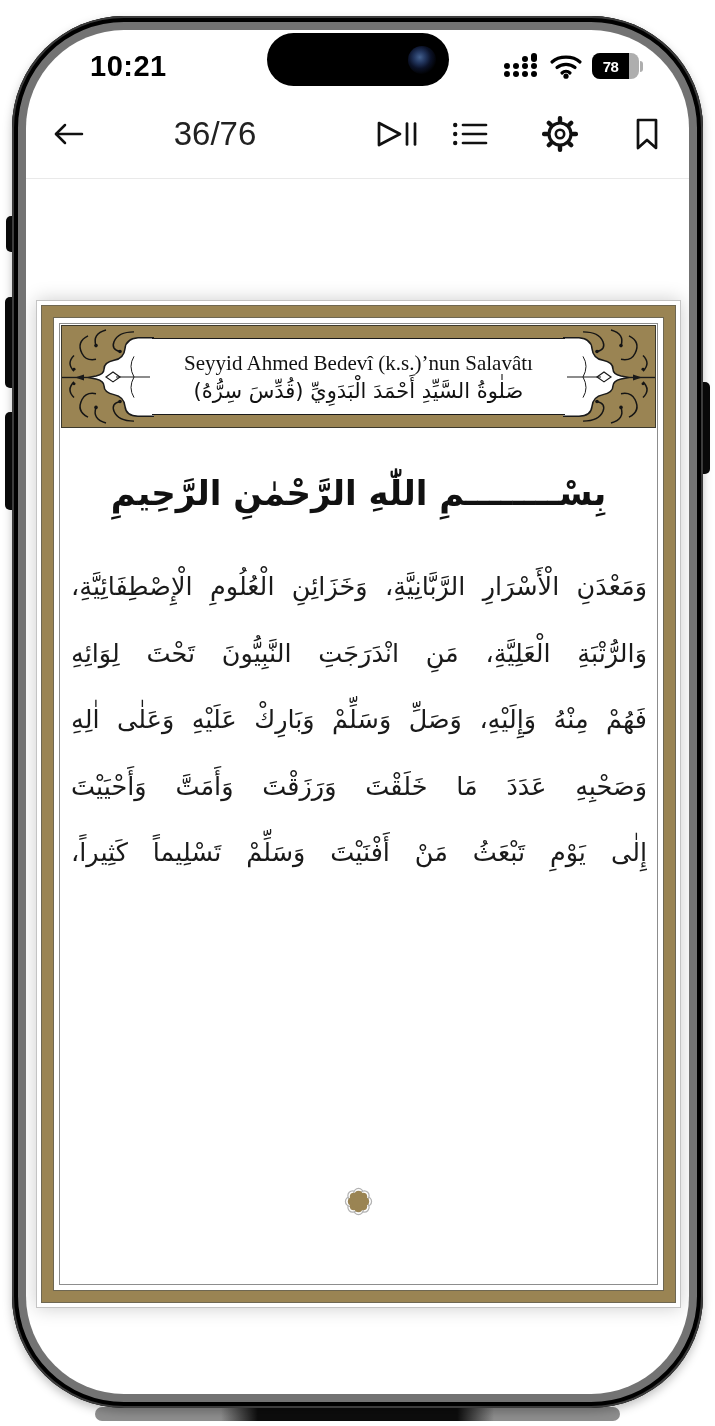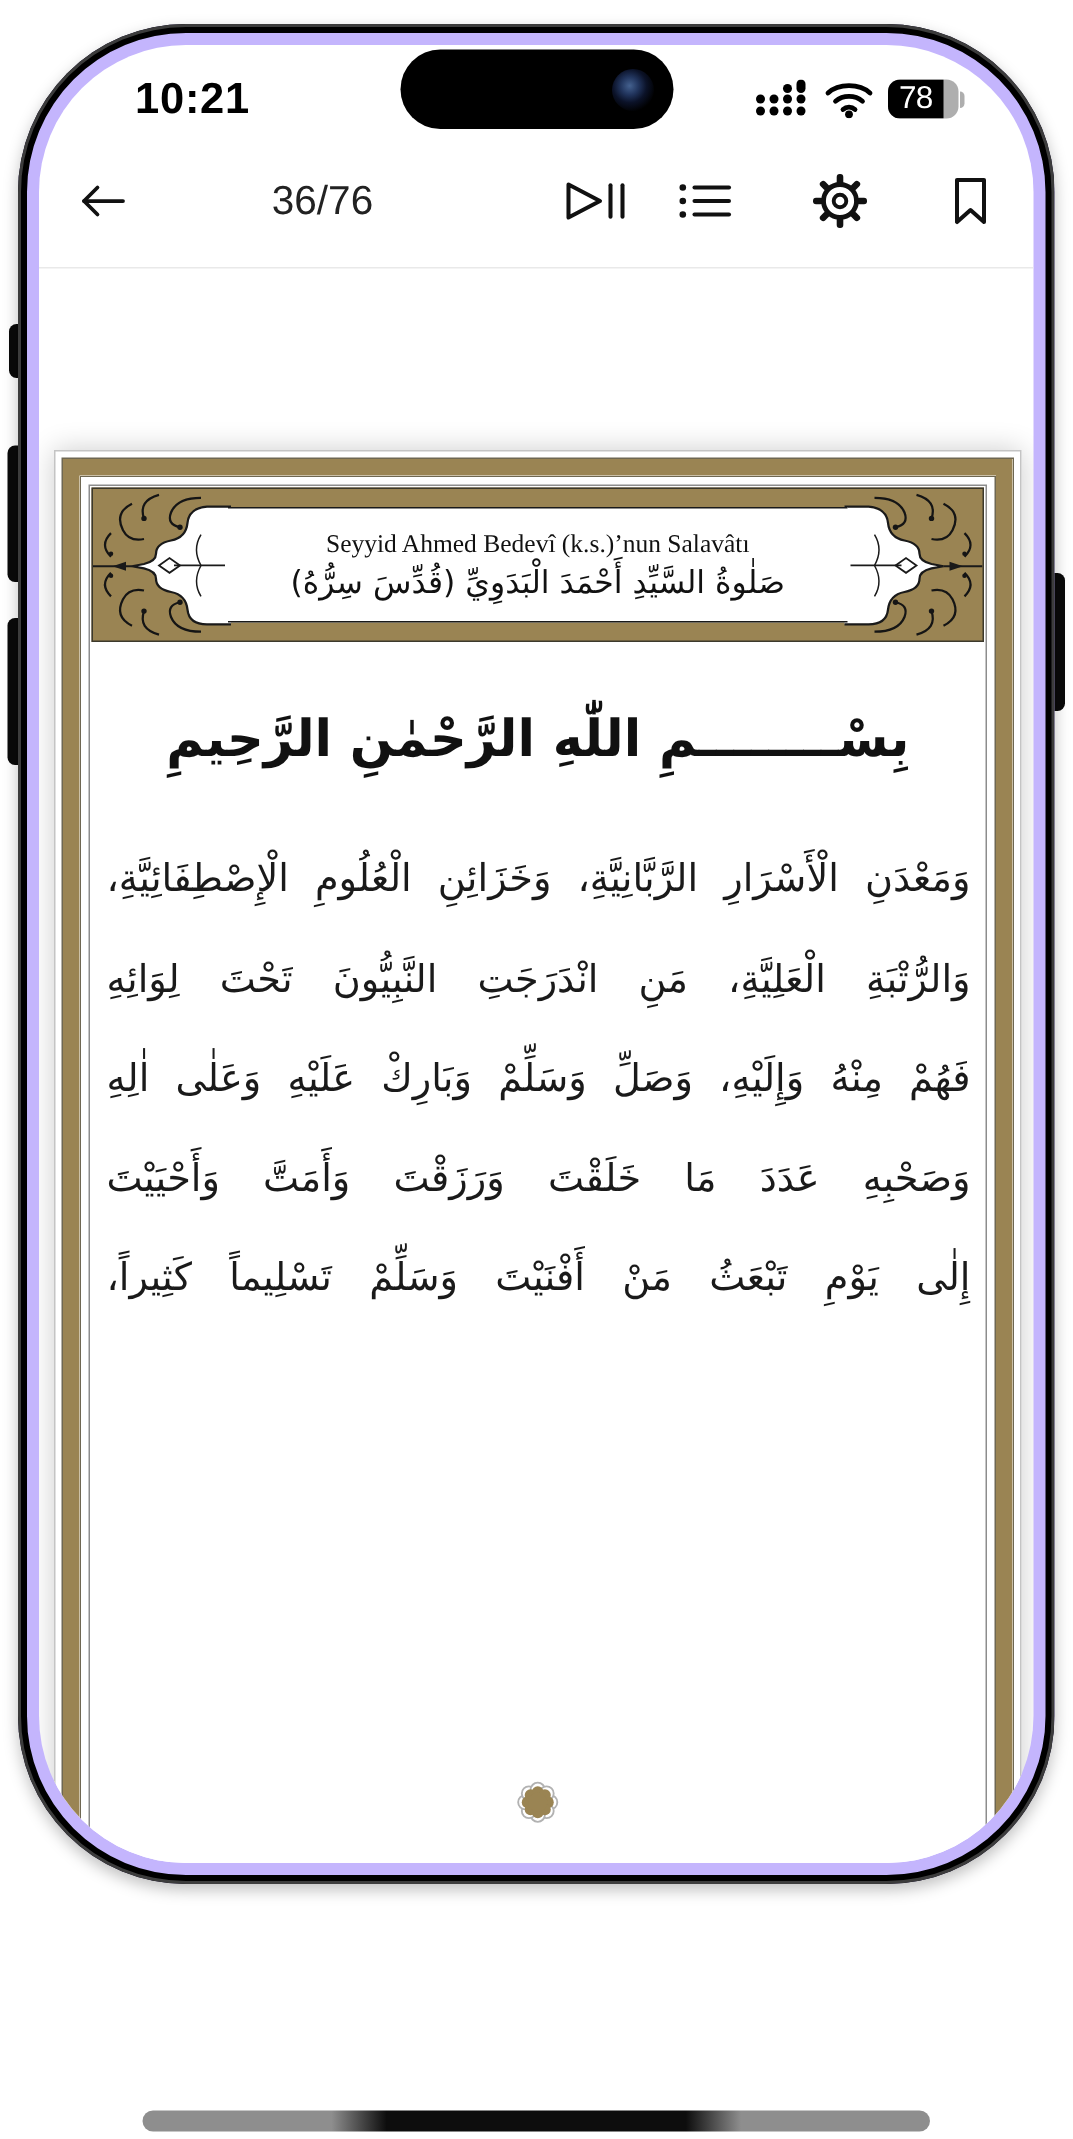--- a/index.html
+++ b/index.html
@@ -11,56 +11,56 @@
   .canvas{position:relative;width:715px;height:1426px;}
 
   
   .side-btn{position:absolute;background:#0a0a0a;border-radius:5px;z-index:0;}
   .btn-action{left:6px;top:216px;width:11px;height:36px;}
   .btn-volup{left:5px;top:297px;width:12px;height:91px;}
   .btn-voldn{left:5px;top:412px;width:12px;height:98px;}
   .btn-power{right:5px;top:382px;width:12px;height:92px;}
   .bottom-rim{position:absolute;left:95px;right:95px;bottom:5px;height:14px;border-radius:7px;z-index:0;
     background:linear-gradient(90deg,#8e8e8e 0%,#8e8e8e 24%,#0d0d0d 31%,#0d0d0d 69%,#8e8e8e 76%,#8e8e8e 100%);}
-  .phone{position:absolute;left:12px;top:16px;width:691px;height:1240px;background:#c4b5fd;border-radius:112px;z-index:1;
+  .phone{position:absolute;left:12px;top:16px;width:691px;height:1392px;background:#737373;border-radius:112px;z-index:1;
     box-shadow:inset 0 0 0 2px #3c3c3c,inset 0 0 0 6px #000,0 4px 10px rgba(0,0,0,.25);}
   .screen{position:absolute;inset:14px;background:#ffffff;border-radius:98px;overflow:hidden;}
 
   
   .island{position:absolute;top:3px;left:50%;transform:translateX(-50%);width:182px;height:53px;background:#000;border-radius:27px;}
   .camera{position:absolute;right:13px;top:50%;transform:translateY(-50%);width:28px;height:28px;border-radius:50%;
     background:radial-gradient(circle at 42% 40%,#44618f 0%,#21345c 26%,#0b1228 48%,#000 75%);}
   .status{position:absolute;top:14px;left:0;right:0;height:44px;}
   .time{position:absolute;left:64px;top:6px;font-size:29px;font-weight:bold;color:#000;letter-spacing:.5px;}
   .sicons{position:absolute;right:46px;top:7px;display:flex;align-items:center;gap:9px;height:30px;}
   .battery{position:relative;width:47px;height:26px;border-radius:8px;background:#aeaeae;overflow:hidden;}
   .battery-fill{position:absolute;left:0;top:0;bottom:0;width:37px;background:#000;display:flex;align-items:center;justify-content:center;}
-  .battery-fill span{color:#fff;font-size:21px;font-weight:normal;letter-spacing:-.5px;}
+  .battery-fill span{color:#fff;font-size:15px;font-weight:bold;letter-spacing:-.5px;}
   .battery-nub{width:3px;height:11px;border-radius:0 3px 3px 0;background:#aeaeae;margin-left:1px;}
 
   
   .toolbar{position:absolute;top:78px;left:0;right:0;height:52px;}
   .titem{position:absolute;top:50%;transform:translateY(-50%);background:none;border:none;cursor:pointer;display:flex;align-items:center;justify-content:center;}
-  .pageind{position:absolute;top:50%;transform:translateY(-50%);left:139px;width:100px;text-align:center;font-size:27px;color:#222;}
+  .pageind{position:absolute;top:50%;transform:translateY(-50%);left:139px;width:100px;text-align:center;font-size:33px;color:#222;}
   .divider{position:absolute;top:148px;left:0;right:0;height:1px;background:#e9e9e9;}
 
   
   .page{position:absolute;left:10px;top:270px;width:645px;height:1008px;background:#fff;border:1px solid #c4c4c4;
     box-shadow:0 0 18px rgba(0,0,0,.20);}
   .band{position:absolute;inset:5px;border:11px solid var(--frame);
     box-shadow:0 0 0 1px #6e6752, inset 0 0 0 1px #6e6752;}
   .innerline{position:absolute;inset:22px;border:1px solid #8d8d8d;}
   .pheader{position:absolute;left:24px;right:24px;top:24px;height:103px;background:var(--frame);border:1px solid #3c392c;}
   .orn{position:absolute;top:0;bottom:0;width:92px;height:100%;}
   .orn.left{left:0;transform:scaleX(-1);}
   .orn.right{right:0;}
   .panel{position:absolute;left:90px;right:90px;top:12px;bottom:12px;background:#fff;
     border-top:1.5px solid #1a1a1a;border-bottom:1.5px solid #1a1a1a;
     display:flex;flex-direction:column;align-items:center;justify-content:center;gap:3px;}
-  .title-latin{font-family:"Liberation Serif",serif;font-size:17px;color:#111;white-space:nowrap;}
+  .title-latin{font-family:"Liberation Serif",serif;font-size:21px;color:#111;white-space:nowrap;}
   .title-arabic{font-family:"DejaVu Sans",sans-serif;font-size:21px;color:#111;direction:rtl;white-space:nowrap;}
 
   .bismillah{position:absolute;left:0;right:0;top:150px;height:84px;display:flex;align-items:center;justify-content:center;
     font-family:"DejaVu Sans",sans-serif;font-weight:bold;font-size:34px;color:#111;direction:rtl;}
   .pbody{position:absolute;left:34px;right:33px;top:252px;}
   .tline{height:66.5px;line-height:66.5px;font-family:"DejaVu Sans",sans-serif;font-size:25.5px;color:var(--ink);
     direction:rtl;text-align:justify;text-align-last:justify;text-justify:inter-word;overflow:hidden;}
   .closing{position:absolute;left:0;right:0;top:862px;height:76px;display:flex;align-items:center;justify-content:center;
     gap:14px;direction:rtl;font-family:"DejaVu Sans",sans-serif;font-size:30px;color:var(--ink);}
   .rosette{flex:0 0 auto;}

